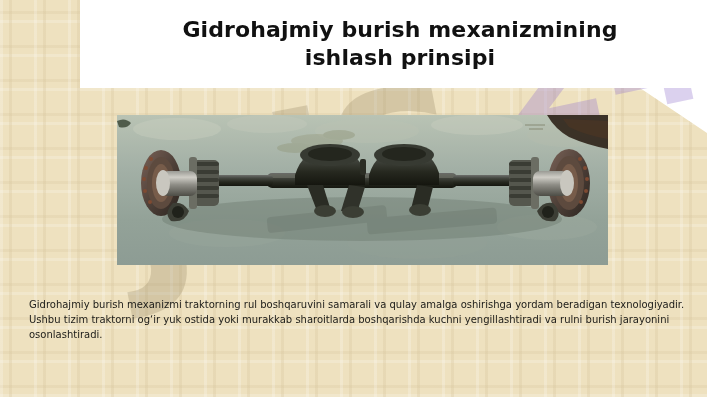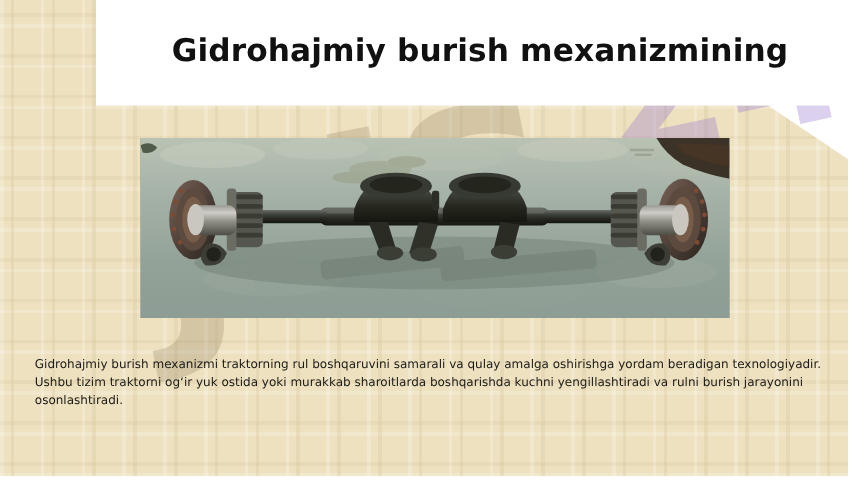--- a/index.html
+++ b/index.html
@@ -85,21 +85,21 @@
     top: 0;
     width: 640px;
     height: 88px;
     background: #ffffff;
     display: flex;
     align-items: center;
     justify-content: center;
   }
   .title-text {
     text-align: center;
-    font-size: 26px;
+    font-size: 22px;
     font-weight: bold;
     color: #111111;
     line-height: 1.28;
     letter-spacing: 0.1px;
     padding: 0 14px;
     font-family: "DejaVu Sans", sans-serif;
   }
 
   
   .photo {
@@ -150,20 +150,21 @@
 
   <div class="bg-main"></div>
   <div class="corner-white"></div>
 
   <div class="wm-text">JUS</div>
   <div class="wm-24">24</div>
 
   <div class="title-card">
     <div class="title-text">
       <span>Gidrohajmiy burish mexanizmining</span><br>
+      <span>ishlash prinsipi</span>
     </div>
   </div>
 
   <div class="photo">
     <svg width="491" height="150" viewBox="0 0 491 150" xmlns="http://www.w3.org/2000/svg">
       <defs>
         <linearGradient id="ground" x1="0" y1="0" x2="0" y2="1">
           <stop offset="0" stop-color="#b9c3b4"></stop>
           <stop offset="0.35" stop-color="#a3b0a6"></stop>
           <stop offset="0.7" stop-color="#93a298"></stop>

